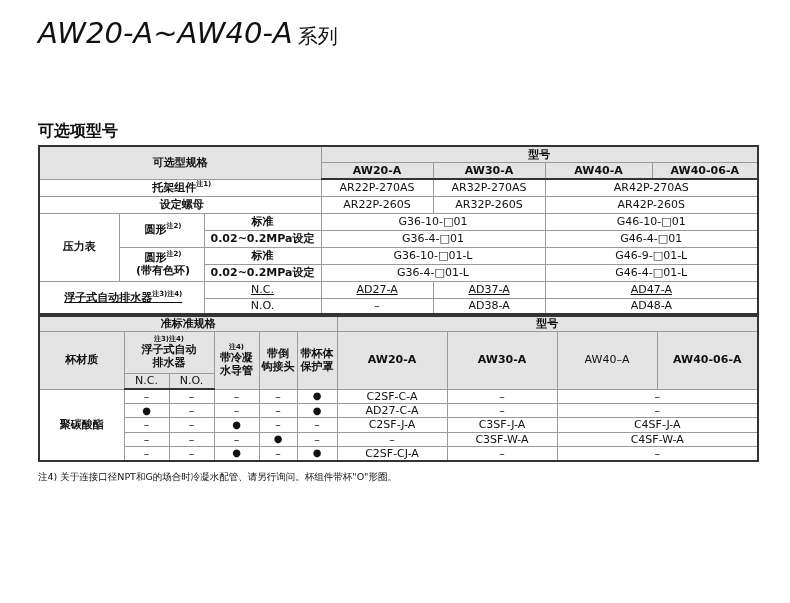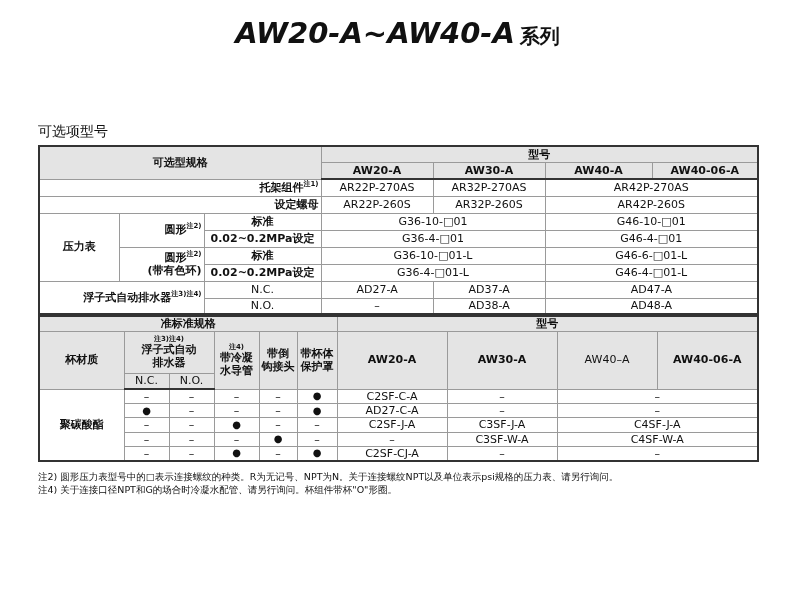--- a/index.html
+++ b/index.html
@@ -3,35 +3,35 @@
 <meta charset="utf-8">
 <style>
   :root { --hdr:#e4e4e4; --bo:#333333; --bi:#9a9a9a; --tx:#111111; }
   * { box-sizing: border-box; }
   html, body { margin:0; padding:0; }
   body {
     width:790px; height:603px; background:#ffffff; color:var(--tx);
     font-family:"DejaVu Sans","Liberation Sans",sans-serif; overflow:hidden;
   }
   .page { width:790px; height:603px; padding:0 33px 0 38px; }
-  h1 { margin:16px 0 0; font-size:29px; font-style:italic; font-weight:bold; line-height:34px; white-space:nowrap;text-align:center; }
+  h1 { margin:16px 0 0; font-size:29px; font-style:italic; font-weight:normal; line-height:34px; white-space:nowrap; }
   h1 .t-suffix { font-size:20px; font-style:normal; margin-left:5px; }
-  h2 { font-size:14px; font-weight:normal; margin:0; line-height:20px; }
+  h2 { font-size:16px; font-weight:bold; margin:0; line-height:20px; }
   #h2-1 { margin-top:68px; margin-bottom:4px; }
   #h2-2 { margin-top:4px; margin-bottom:4px; }
   table { border-collapse:collapse; table-layout:fixed; width:719px; border:2px solid var(--bo); }
   th, td {
     border:1px solid var(--bi); font-size:11px; padding:0 2px; text-align:center;
     vertical-align:middle; line-height:1.2; overflow:hidden; white-space:nowrap; color:var(--tx);
   }
   thead th { background:var(--hdr); font-weight:bold; }
   thead tr:last-child th { border-bottom:2px solid var(--bo); }
   tbody tr.sep td { border-top:1px solid #555; }
   td { font-weight:normal; }
-  .l { text-align:right; font-weight:bold; padding-left:5px; }
+  .l { text-align:center; font-weight:bold; padding-left:5px; }
   .cb { font-weight:bold;text-align:center; }
   .nb { font-weight:normal !important; }
   .dot { font-size:10px; }
   sup { font-size:7px; line-height:0; vertical-align:super; }
   .sup-top { display:block; font-size:7px; line-height:8px; font-weight:bold; }
   .footnotes { margin-top:8px; }
   .fn { font-size:9.5px; line-height:13.5px; white-space:nowrap; }
   .fn.indent { padding-left:26px; }
 </style>
 </head>
@@ -85,28 +85,28 @@
         </tr>
         <tr style="height: 17px;">
           <td class="cb"><span>0.02~0.2MPa设定</span></td>
           <td colspan="2"><span>G36-4-□01</span></td>
           <td colspan="2"><span>G46-4-□01</span></td>
         </tr>
         <tr style="height: 17px;">
           <td rowspan="2" class="l"><span>圆形</span><sup>注2)</sup><br><span>(带有色环)</span></td>
           <td class="cb"><span>标准</span></td>
           <td colspan="2"><span>G36-10-□01-L</span></td>
-          <td colspan="2"><span>G46-6-□01-L</span></td>
+          <td colspan="2"><span>G46-9-□01-L</span></td>
         </tr>
         <tr style="height: 17px;">
           <td class="cb"><span>0.02~0.2MPa设定</span></td>
           <td colspan="2"><span>G36-4-□01-L</span></td>
           <td colspan="2"><span>G46-4-□01-L</span></td>
         </tr>
-        <tr class="sep" style="height: 17px;">
+        <tr class="sep" style="height: 17px; text-decoration: underline;">
           <td colspan="2" rowspan="2" class="l"><span>浮子式自动排水器</span><sup>注3)注4)</sup></td>
           <td><span>N.C.</span></td>
           <td><span>AD27-A</span></td>
           <td><span>AD37-A</span></td>
           <td colspan="2"><span>AD47-A</span></td>
         </tr>
         <tr style="height: 16px;">
           <td><span>N.O.</span></td>
           <td><span>–</span></td>
           <td><span>AD38-A</span></td>
@@ -198,16 +198,15 @@
           <td><span>–</span></td>
           <td class="dot"><span>●</span></td>
           <td><span>C2SF-CJ-A</span></td>
           <td><span>–</span></td>
           <td colspan="2"><span>–</span></td>
         </tr>
       </tbody>
     </table>
 
   <div class="footnotes" id="footnotes">
-      <div class="fn">注2) 圆形压力表型号中的□表示连接螺纹的种类。R为无记号、NPT为N。关于连接螺纹NPT以及单位表示psi规格的压力表、请另行询问。</div>
       <div class="fn">注4) 关于连接口径NPT和G的场合时冷凝水配管、请另行询问。杯组件带杯"O"形圈。</div>
     </div>
 </div>
 
 </body></html>

